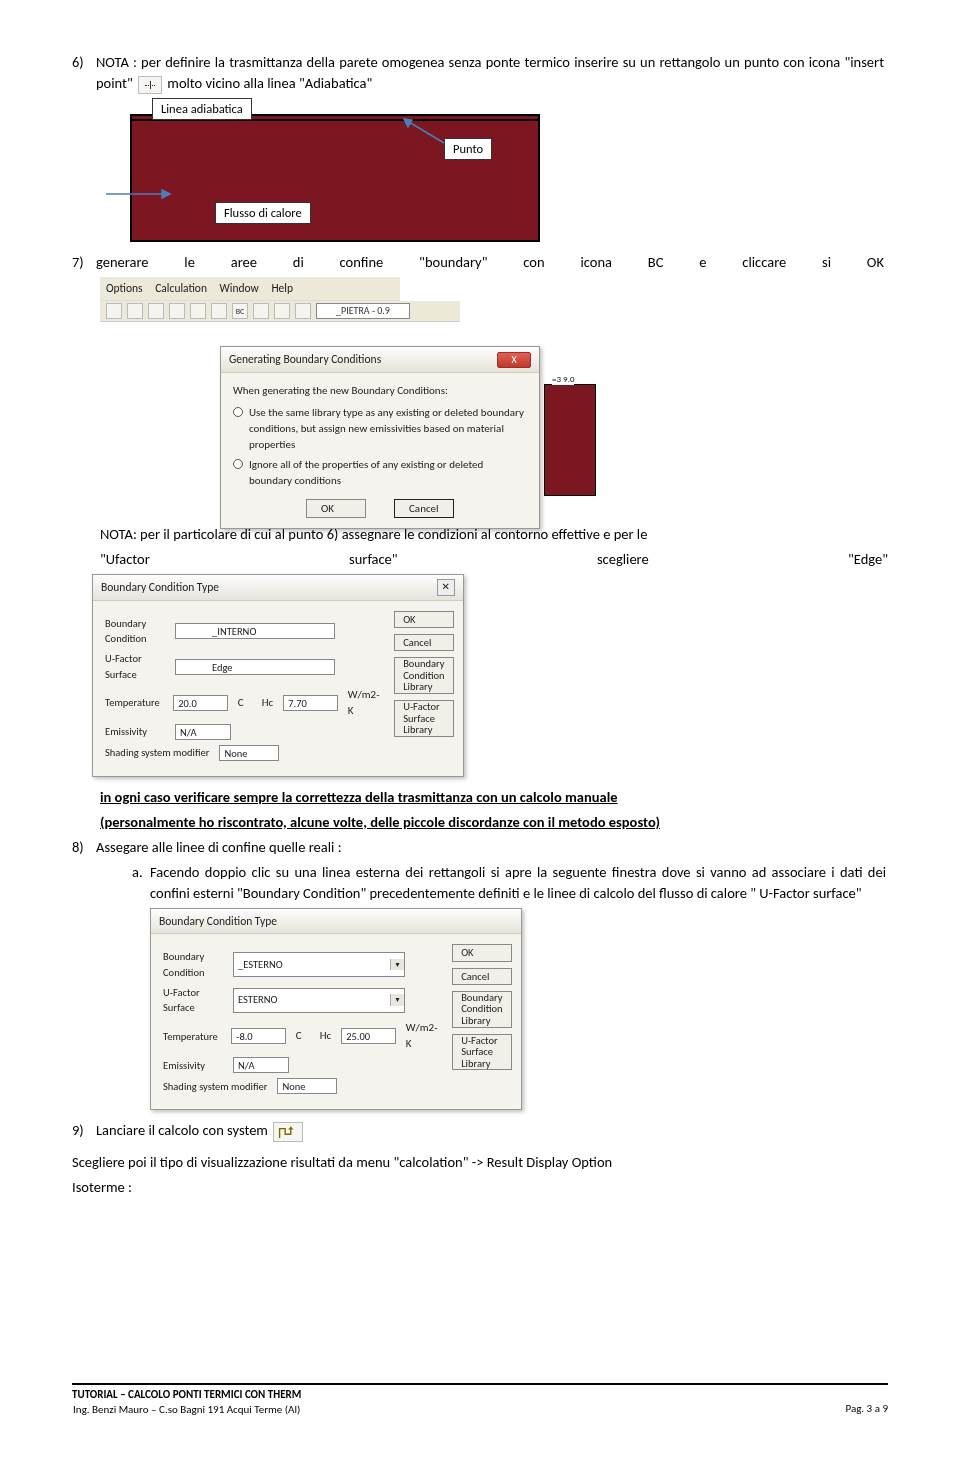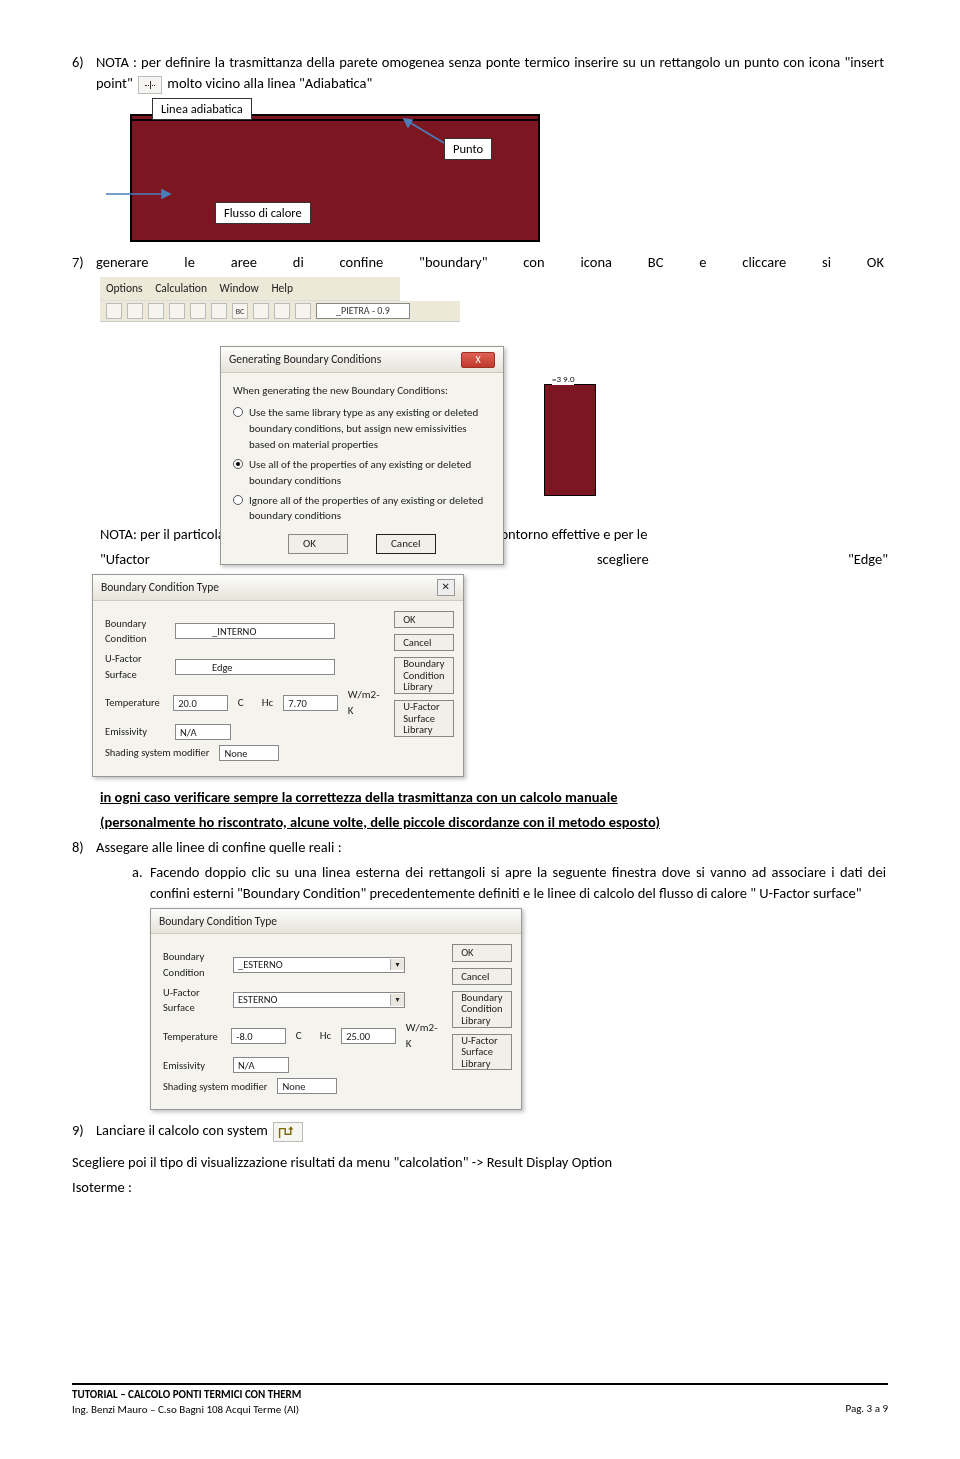--- a/index.html
+++ b/index.html
@@ -172,21 +172,21 @@
   .btn.default { border:1px solid #222; }
   .btn-sm { padding:0 8px; font-size:10.5px; min-width:50px; }
   .btn-row { display:flex; justify-content:center; gap:28px; margin-top:10px; }
 
   .gen-block {
     margin: 8px 0 6px 28px;
     position: relative;
     height: 188px;
   }
   .gen-dialog {
-    position: absolute; left: 120px; top: 16px; width: 284px;
+    position: absolute; left: 120px; top: 16px; width: 320px;
   }
   .gen-side {
     position:absolute; left:444px; top: 54px;
     width: 52px; height: 112px;
     background:#7c1722; border:1px solid #000;
   }
   .gen-side-lbl {
     position:absolute; left:452px; top:42px; font-size:9px; color:#111; background:#fff;
   }
 
@@ -199,21 +199,21 @@
   .bct-field {
     border:1px solid #888; background:#fff; padding:0 4px; font-size:10.5px; height:16px;
     display:inline-block;
   }
   .bct-field.wide { width:160px;padding-left:36px; }
   .bct-field.med { width:56px; }
   .bct-btns { display:flex; flex-direction:column; gap:6px; }
   .bct-right { margin-left:auto; width:84px; }
   .combo-arrow {
     display:inline-flex; border:1px solid #888; background:#fff; font-size:10.5px;
-    height:16px; align-items:center;
+    height:25px; align-items:center;
   }
   .combo-arrow .txt { padding:0 4px; flex:1; }
   .combo-arrow .ar {
     width:14px; background:#e8e6df; border-left:1px solid #aaa;
     display:flex;align-items:center;justify-content:center; font-size:8px;
   }
 
   .underline-bold {
     text-decoration: underline;
     font-weight: 700;
@@ -227,21 +227,21 @@
     position: absolute;
     bottom: 42px;
     left: 72px; right: 72px;
     font-size: 11px;
   }
   .footer-line {
     border-top: 2px solid #000;
     margin-bottom: 3px;
   }
   .footer-row { display:flex; justify-content:space-between; align-items:flex-end; }
-  .footer-left { line-height:1.3; }
+  .footer-left { line-height:1.3;text-align:center; }
   .footer-title { font-weight:700; }
   .footer-right { font-weight:400; }
 
 </style>
 </head>
 <body>
 
 <div class="page">
 
   <div class="para">
@@ -298,24 +298,20 @@
         <span>Generating Boundary Conditions</span>
         <span class="close-x">X</span>
       </div>
       <div class="body">
         <div style="margin-bottom:6px;">When generating the new Boundary Conditions:</div>
         <div class="radio-row">
           <span class="radio-dot"></span>
           <span>Use the same library type as any existing or deleted boundary conditions, but assign new emissivities based on material properties</span>
         </div>
         <div class="radio-row">
-          <span class="radio-dot sel"></span>
-          <span>Use all of the properties of any existing or deleted boundary conditions</span>
-        </div>
-        <div class="radio-row">
           <span class="radio-dot"></span>
           <span>Ignore all of the properties of any existing or deleted boundary conditions</span>
         </div>
         <div class="btn-row">
           <span class="btn">OK</span>
           <span class="btn default">Cancel</span>
         </div>
       </div>
     </div>
     <div class="gen-side"></div>
@@ -448,19 +444,19 @@
   </div>
   <div class="para">
     <span>Isoterme :</span>
   </div>
 
   <div class="footer">
     <div class="footer-line"></div>
     <div class="footer-row">
       <div class="footer-left">
         <div class="footer-title">TUTORIAL – CALCOLO PONTI TERMICI CON THERM</div>
-        <div>Ing.  Benzi Mauro – C.so Bagni 108  Acqui Terme (Al)</div>
+        <div>Ing.  Benzi Mauro – C.so Bagni 191  Acqui Terme (Al)</div>
       </div>
       <div class="footer-right">Pag. 3 a 9</div>
     </div>
   </div>
 
 </div>
 
 </body></html>

